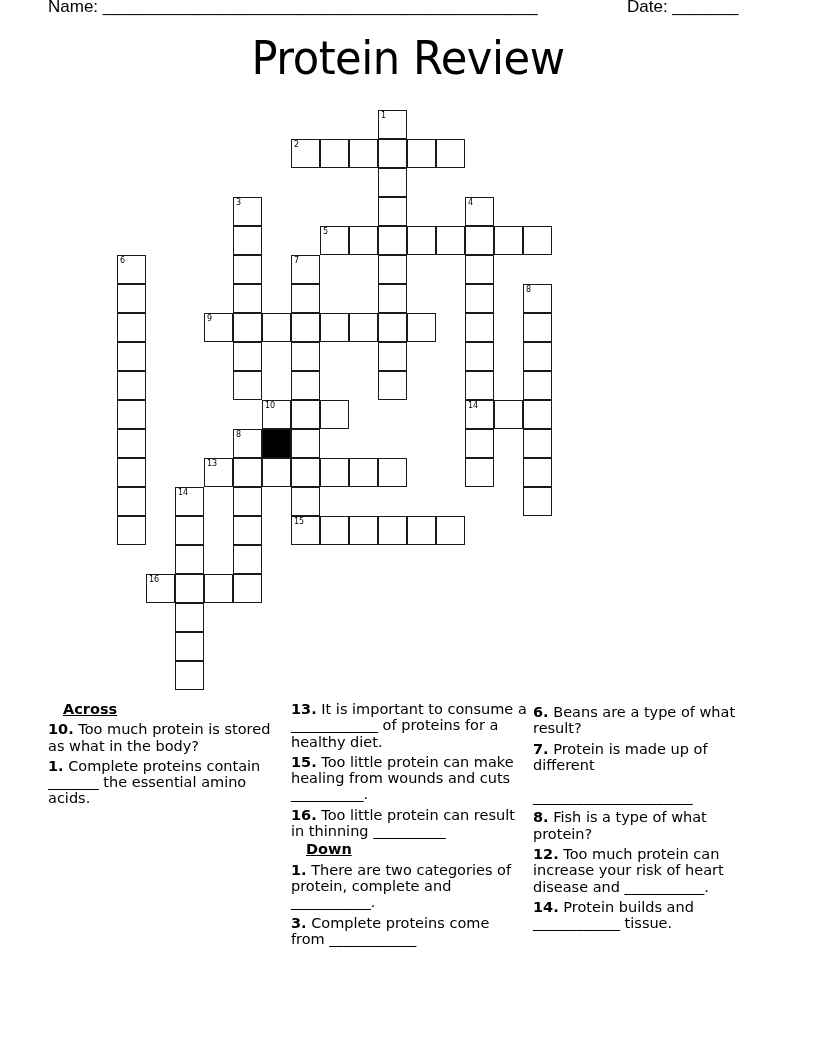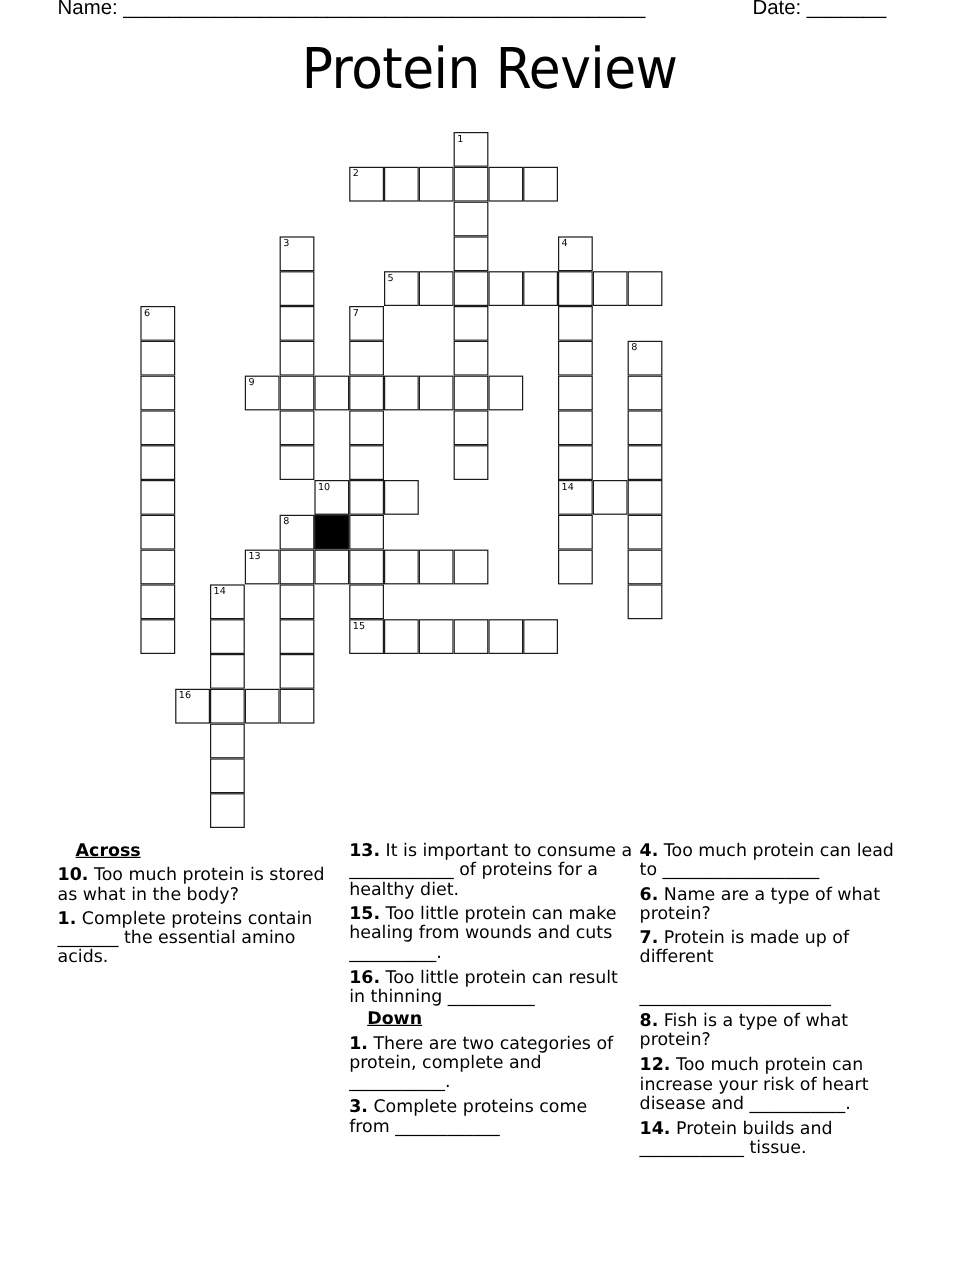--- a/index.html
+++ b/index.html
@@ -192,19 +192,18 @@
 <div class="clues col2">
   <div class="clue" style="margin-top:1px"><span class="n">13.</span><span> It is important to consume a ____________ of proteins for a healthy diet.</span></div>
   <div class="clue"><span class="n">15.</span><span> Too little protein can make healing from wounds and cuts __________.</span></div>
   <div class="clue"><span class="n">16.</span><span> Too little protein can result in thinning __________</span></div>
   <div class="clue-heading" style="margin-top:2px">Down</div>
   <div class="clue"><span class="n">1.</span><span> There are two categories of protein, complete and ___________.</span></div>
   <div class="clue"><span class="n">3.</span><span> Complete proteins come from ____________</span></div>
 </div>
 
 <div class="clues col3">
-  <div class="clue" style="margin-top:1px"><span class="n">4.</span><span> Too much protein can lead to __________________</span></div>
-  <div class="clue"><span class="n">6.</span><span> Name are a type of what protein?</span></div>
+  <div class="clue"><span class="n">6.</span><span> Beans are a type of what result?</span></div>
   <div class="clue"><span class="n">7.</span><span> Protein is made up of different</span><div style="height:16px"></div><div>______________________</div></div>
   <div class="clue"><span class="n">8.</span><span> Fish is a type of what protein?</span></div>
   <div class="clue"><span class="n">12.</span><span> Too much protein can increase your risk of heart disease and ___________.</span></div>
   <div class="clue"><span class="n">14.</span><span> Protein builds and ____________ tissue.</span></div>
 </div>
 
 </body></html>

